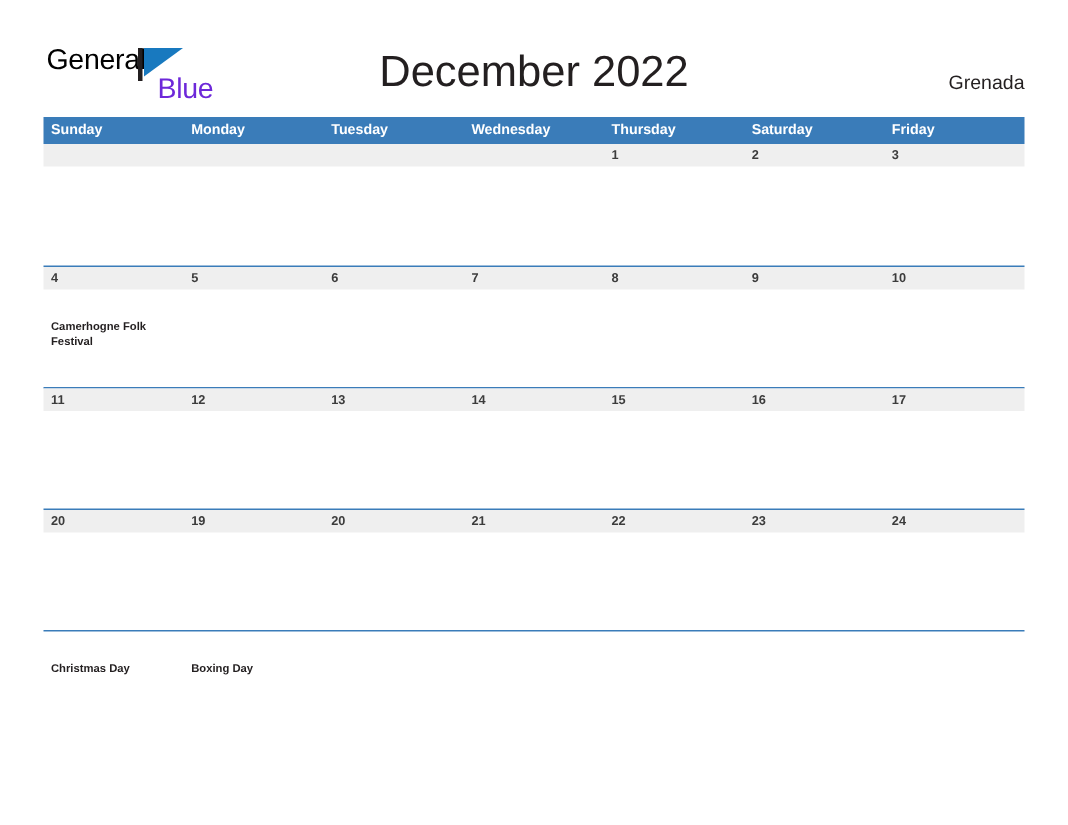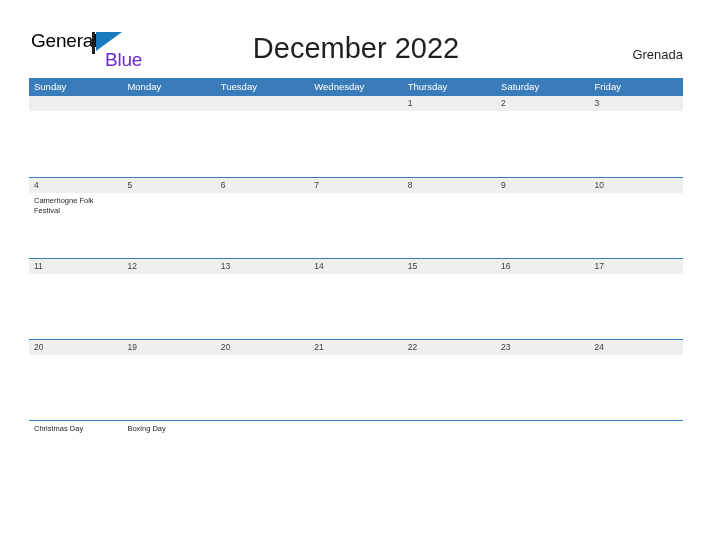--- a/index.html
+++ b/index.html
@@ -78,20 +78,21 @@
     color: #231f20;
     font-family: "Liberation Sans", sans-serif;
   }
 
   
   .calendar {
     position: absolute;
     left: 29px;
     top: 78px;
     width: 654px;
+    font-weight: bold;
   }
   .weekday-row {
     display: flex;
     width: 654px;
     height: 18px;
     background: #3a7cb9;
   }
   .weekday-cell {
     width: 93.43px;
     height: 18px;
@@ -128,21 +129,21 @@
     box-sizing: border-box;
     font-family: "Liberation Sans", sans-serif;
   }
   .events-band {
     display: flex;
     width: 654px;
     height: 65px;
   }
   .event-cell {
     width: 93.43px;
-    padding: 3px 6px 0 5px;
+    padding: 20px 6px 0 5px;
     box-sizing: border-box;
   }
   .event-text {
     font-size: 7.5px;
     line-height: 10px;
     color: #231f20;
     font-family: "Liberation Sans", sans-serif;
     word-wrap: break-word;
   }
 </style>

